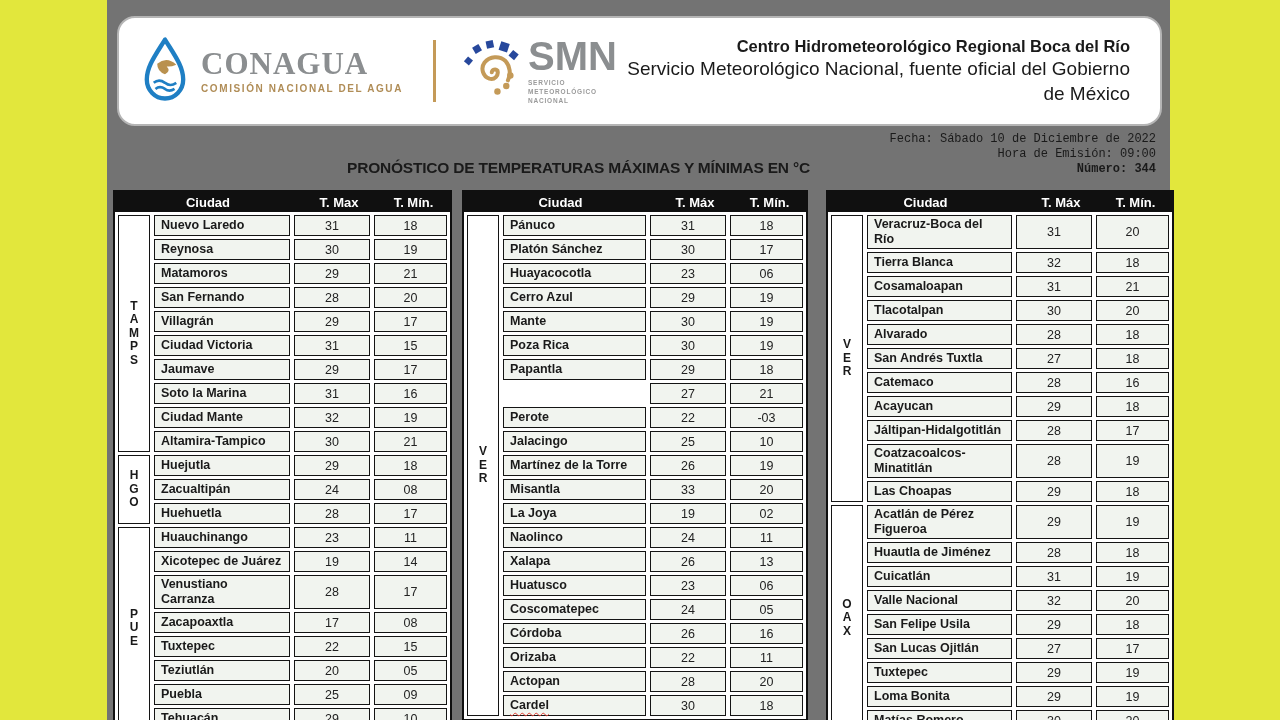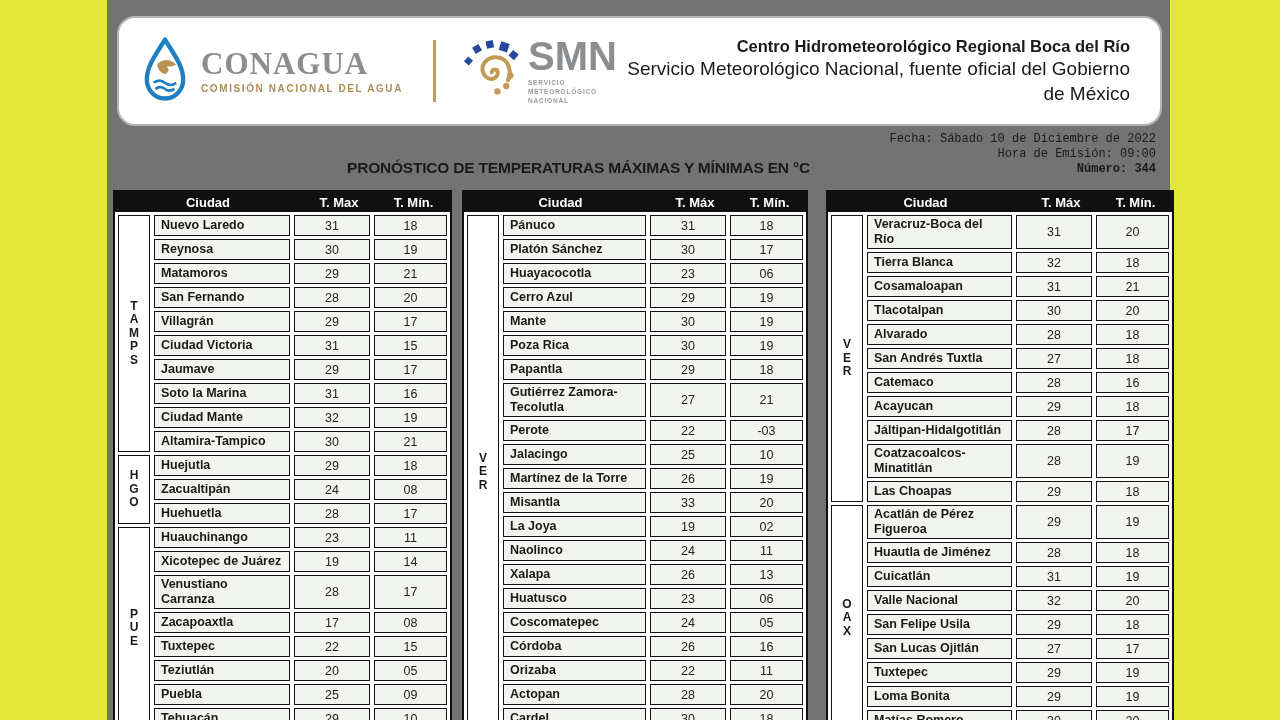--- a/index.html
+++ b/index.html
@@ -315,23 +315,20 @@
           <div class="cell city-cell">
             <span>Poza Rica</span>
           </div>
           <div class="cell temp-cell max-cell">30</div>
           <div class="cell temp-cell min-cell">19</div>
           <div class="cell city-cell">
             <span>Papantla</span>
           </div>
           <div class="cell temp-cell max-cell">29</div>
           <div class="cell temp-cell min-cell">18</div>
-          <div class="cell city-cell">
-            <span>Gutiérrez Zamora-Tecolutla</span>
-          </div>
           <div class="cell temp-cell max-cell">27</div>
           <div class="cell temp-cell min-cell">21</div>
           <div class="cell city-cell">
             <span>Perote</span>
           </div>
           <div class="cell temp-cell max-cell">22</div>
           <div class="cell temp-cell min-cell">-03</div>
           <div class="cell city-cell">
             <span>Jalacingo</span>
           </div>

